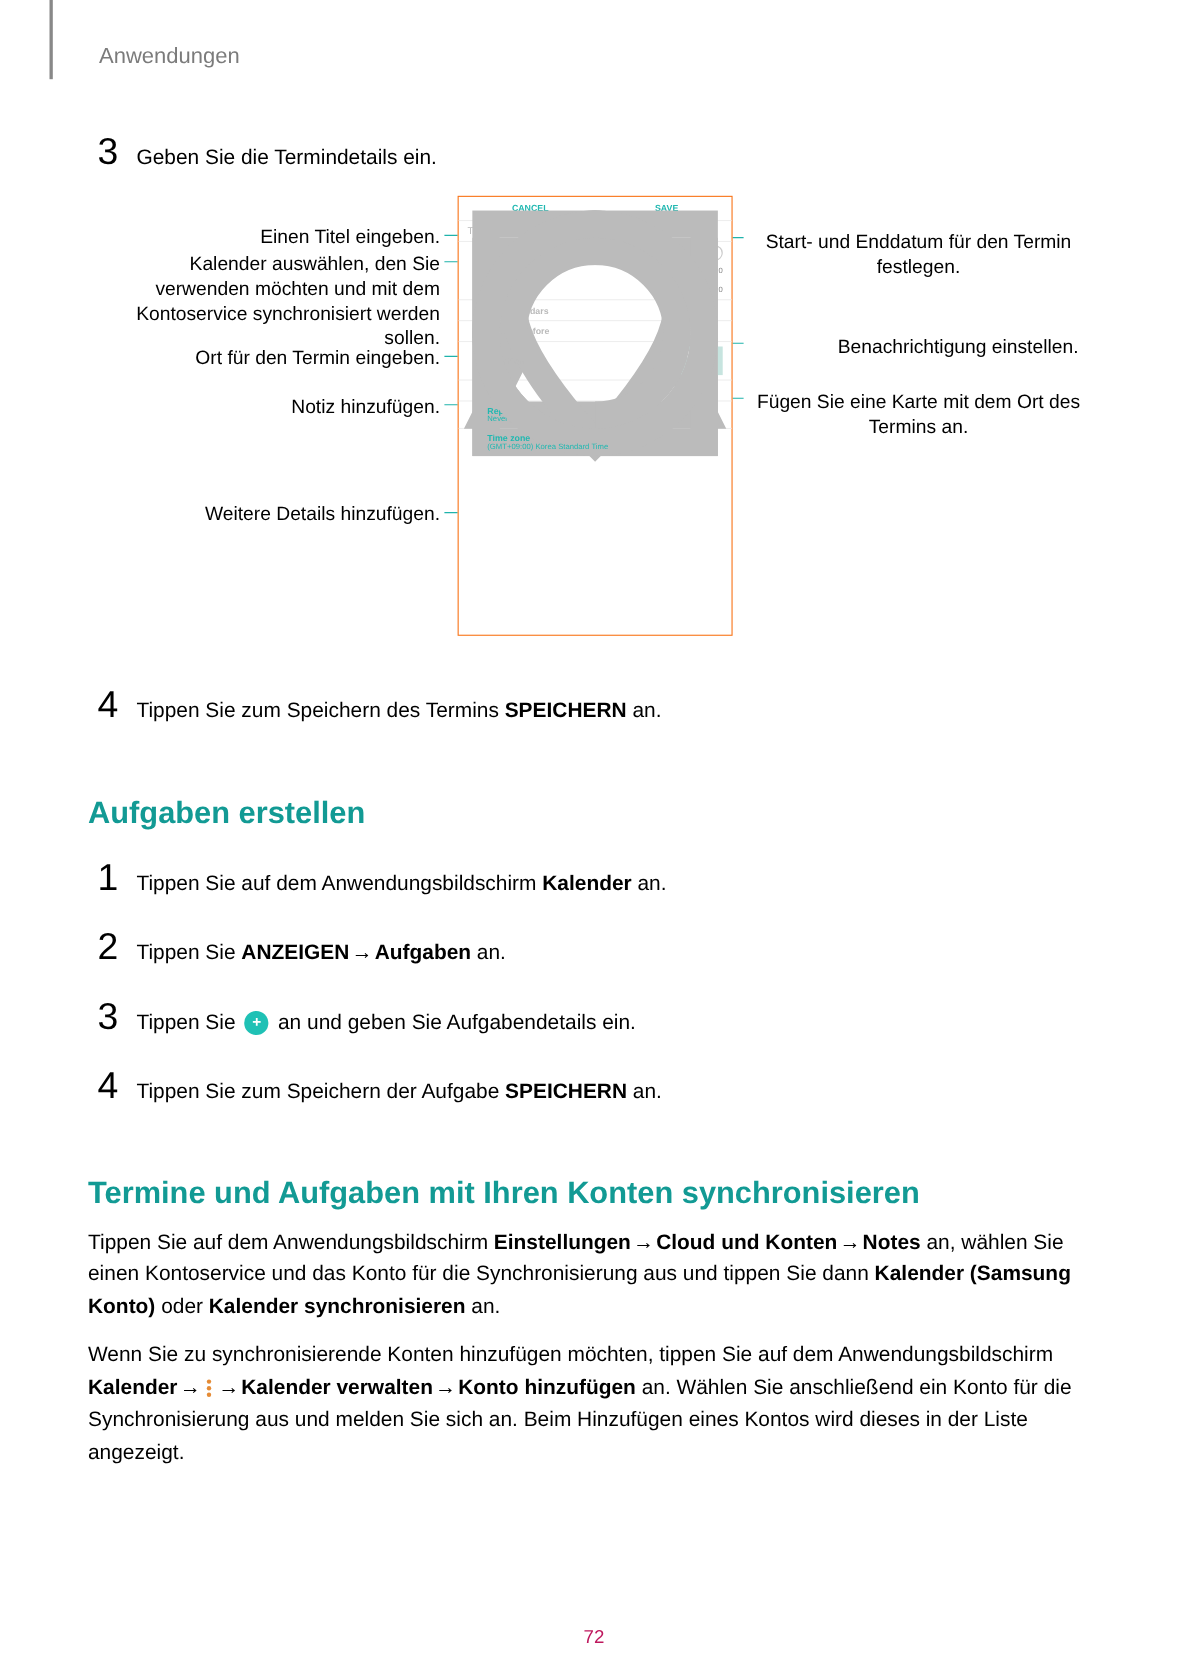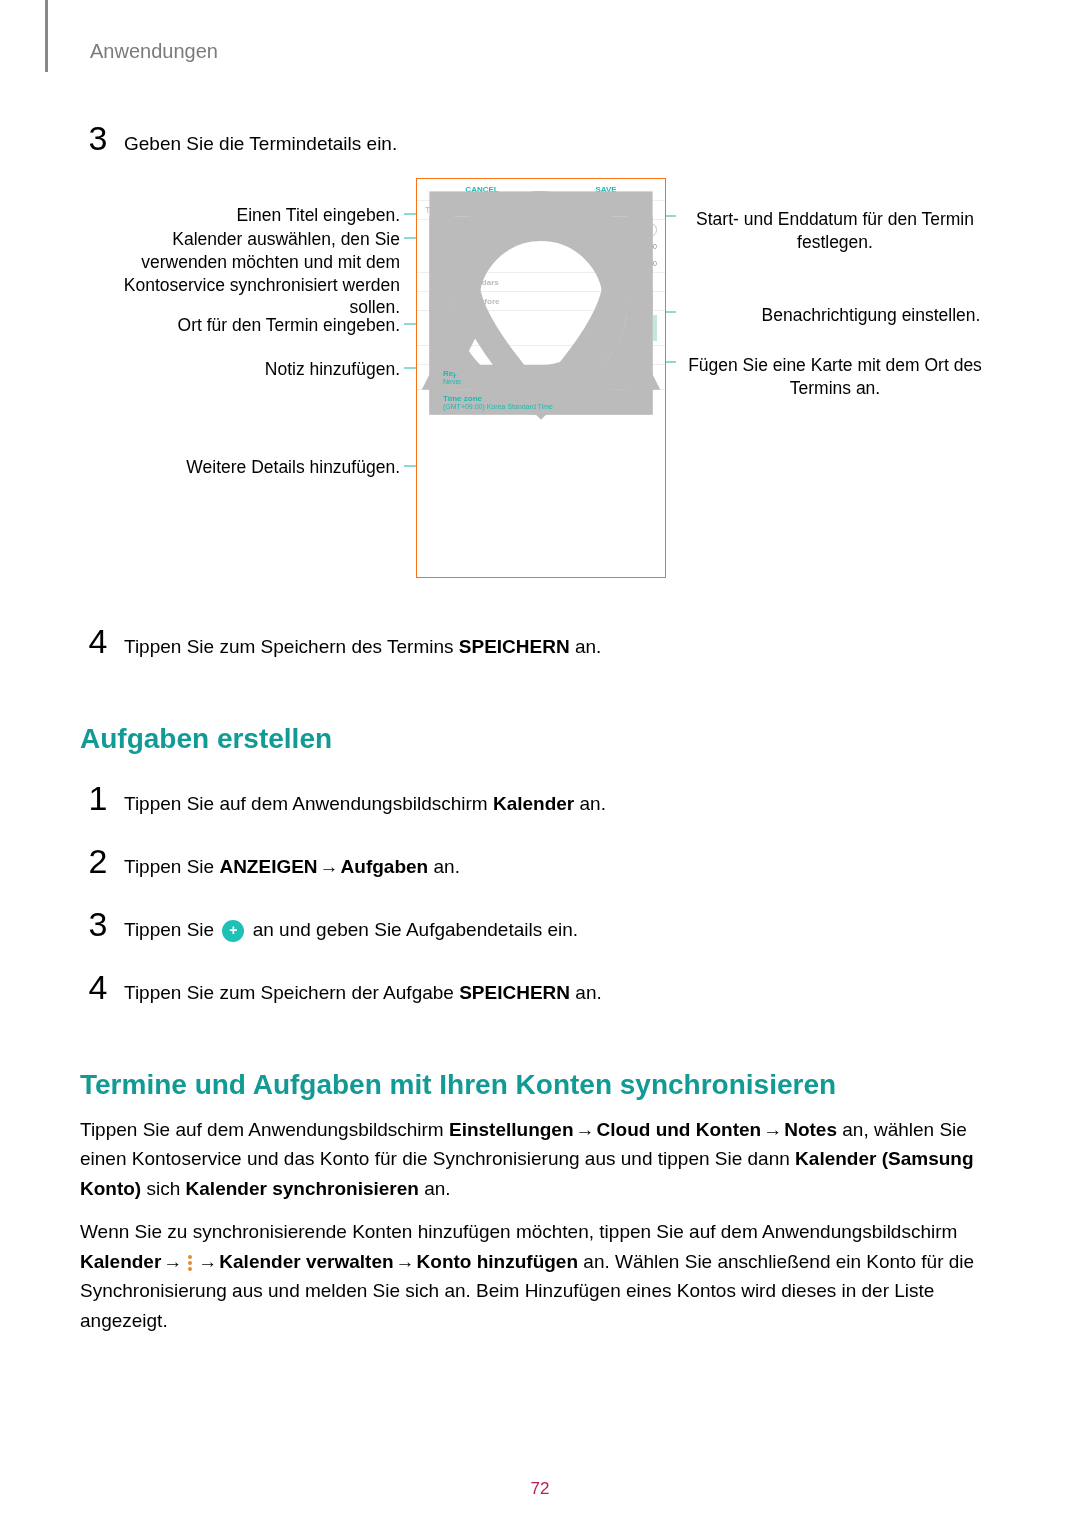--- a/index.html
+++ b/index.html
@@ -192,21 +192,21 @@
   <div class="ol-step">
     <div class="step-num">4</div>
     <div class="step-text">
       <span>Tippen Sie zum Speichern der Aufgabe </span><b>SPEICHERN</b><span> an.</span>
     </div>
   </div>
 
   <div class="section-title">Termine und Aufgaben mit Ihren Konten synchronisieren</div>
 
   <div class="body-text">
-    <span>Tippen Sie auf dem Anwendungsbildschirm </span><b>Einstellungen</b><span class="arrow"> → </span><b>Cloud und Konten</b><span class="arrow"> → </span><b>Notes</b><span> an, wählen Sie einen Kontoservice und das Konto für die Synchronisierung aus und tippen Sie dann </span><b>Kalender (Samsung Konto)</b><span> sich </span><b>Kalender synchronisieren</b><span> an.</span>
+    <span>Tippen Sie auf dem Anwendungsbildschirm </span><b>Einstellungen</b><span class="arrow"> → </span><b>Cloud und Konten</b><span class="arrow"> → </span><b>Notes</b><span> an, wählen Sie einen Kontoservice und das Konto für die Synchronisierung aus und tippen Sie dann </span><b>Kalender (Samsung Konto)</b><span> oder </span><b>Kalender synchronisieren</b><span> an.</span>
   </div>
 
   <div class="body-text">
     <span>Wenn Sie zu synchronisierende Konten hinzufügen möchten, tippen Sie auf dem Anwendungsbildschirm </span><b>Kalender</b><span class="arrow"> → </span><span class="more-icon">
         <span></span>
         <span></span>
         <span></span>
       </span><span class="arrow"> → </span><b>Kalender verwalten</b><span class="arrow"> → </span><b>Konto hinzufügen</b><span> an. Wählen Sie anschließend ein Konto für die Synchronisierung aus und melden Sie sich an. Beim Hinzufügen eines Kontos wird dieses in der Liste angezeigt.</span>
   </div>
 

